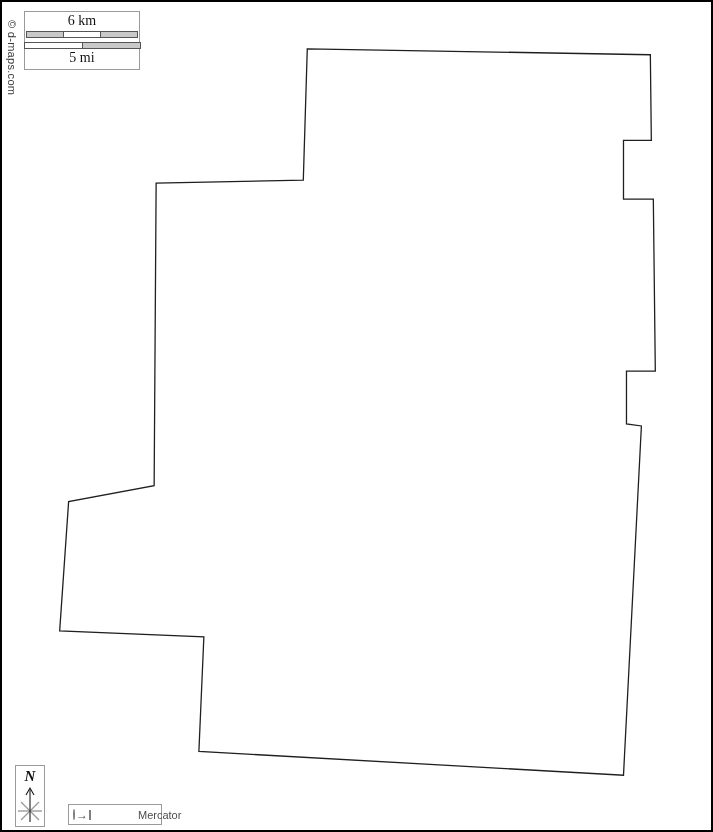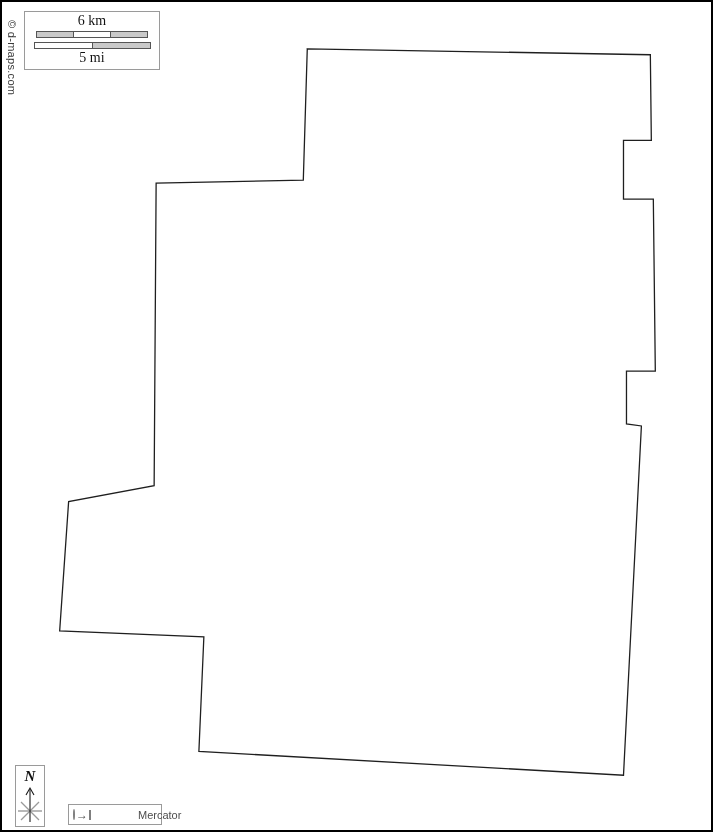--- a/index.html
+++ b/index.html
@@ -32,21 +32,21 @@
     transform: rotate(90deg);
     font-size: 11px;
     color: #3a3a3a;
     letter-spacing: 0.3px;
   }
 
   
   .scale-box {
     position: absolute;
     left: 22px; top: 9px;
-    width: 136px; height: 59px;
+    width: 116px; height: 59px;
     box-sizing: border-box;
     border: 1px solid #9a9a9a;
     background: #ffffff;
     display: flex;
     flex-direction: column;
     align-items: center;
   }
   .scale-label {
     font-family: "Liberation Serif", serif;
     font-size: 14px;

